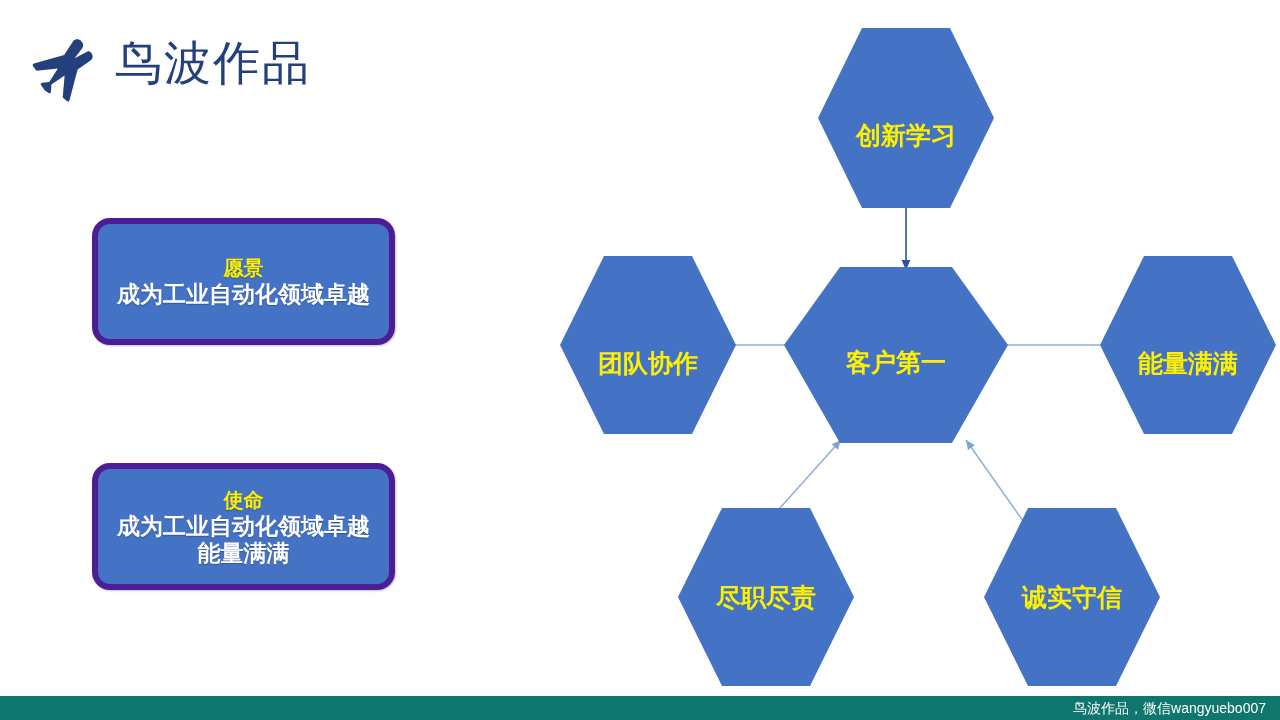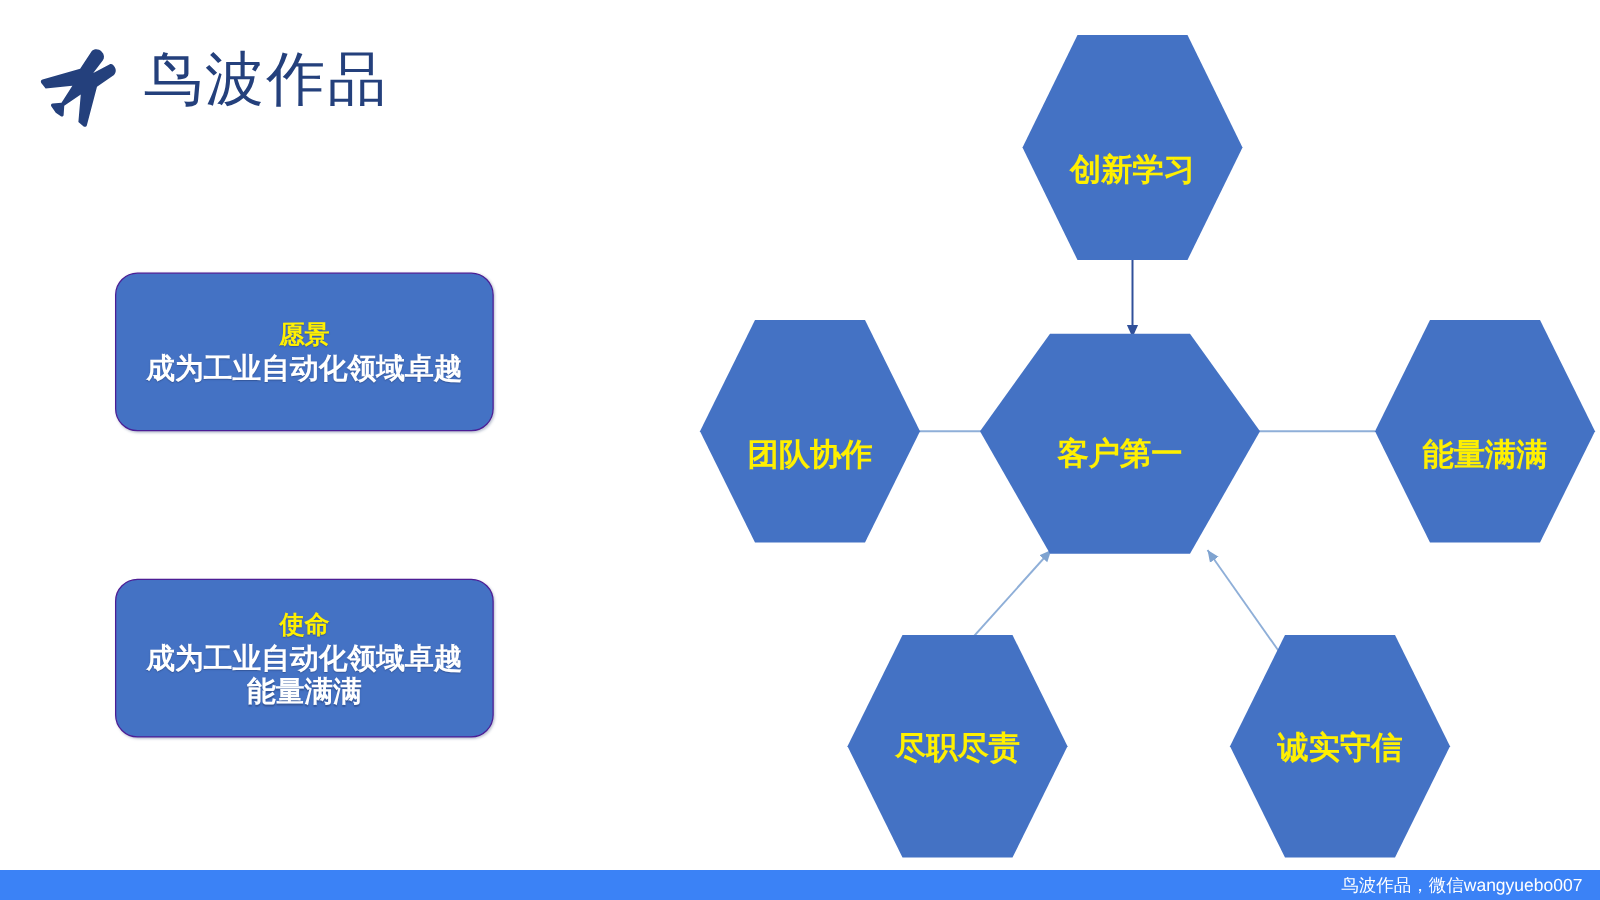--- a/index.html
+++ b/index.html
@@ -18,21 +18,21 @@
     position:absolute;left:115px;top:32px;
     font-size:47px;line-height:62px;
     color:#24407C;font-weight:400;
     letter-spacing:2px;white-space:nowrap;
   }
 
   
   .card{
     position:absolute;left:92px;width:303px;
     background:#4472C4;
-    border:1px solid #4c1d95;
+    border:6px solid #4c1d95;
     border-radius:18px;
     box-shadow:1px 1px 2px rgba(40,60,110,.30);
     box-sizing:border-box;
     display:flex;flex-direction:column;
     align-items:center;justify-content:center;
     padding:6px 8px;
   }
   #card-vision{top:218px;height:127px;}
   #card-mission{top:463px;height:127px;}
   .card-title{
@@ -55,21 +55,21 @@
     font-weight:bold;
     font-size:25px;
     text-anchor:middle;
     paint-order:stroke;
   }
   .hex-label.center{font-size:25px;}
 
   
   #footer{
     position:absolute;left:0;bottom:0;width:1280px;height:24px;
-    background:#3b82f6;
+    background:#0f766e;
   }
   #footer-text{
     position:absolute;right:14px;top:0;height:24px;line-height:24px;
     color:#FFFFFF;font-size:14px;white-space:nowrap;
   }
 </style>
 </head>
 <body>
 
 <div id="slide">

